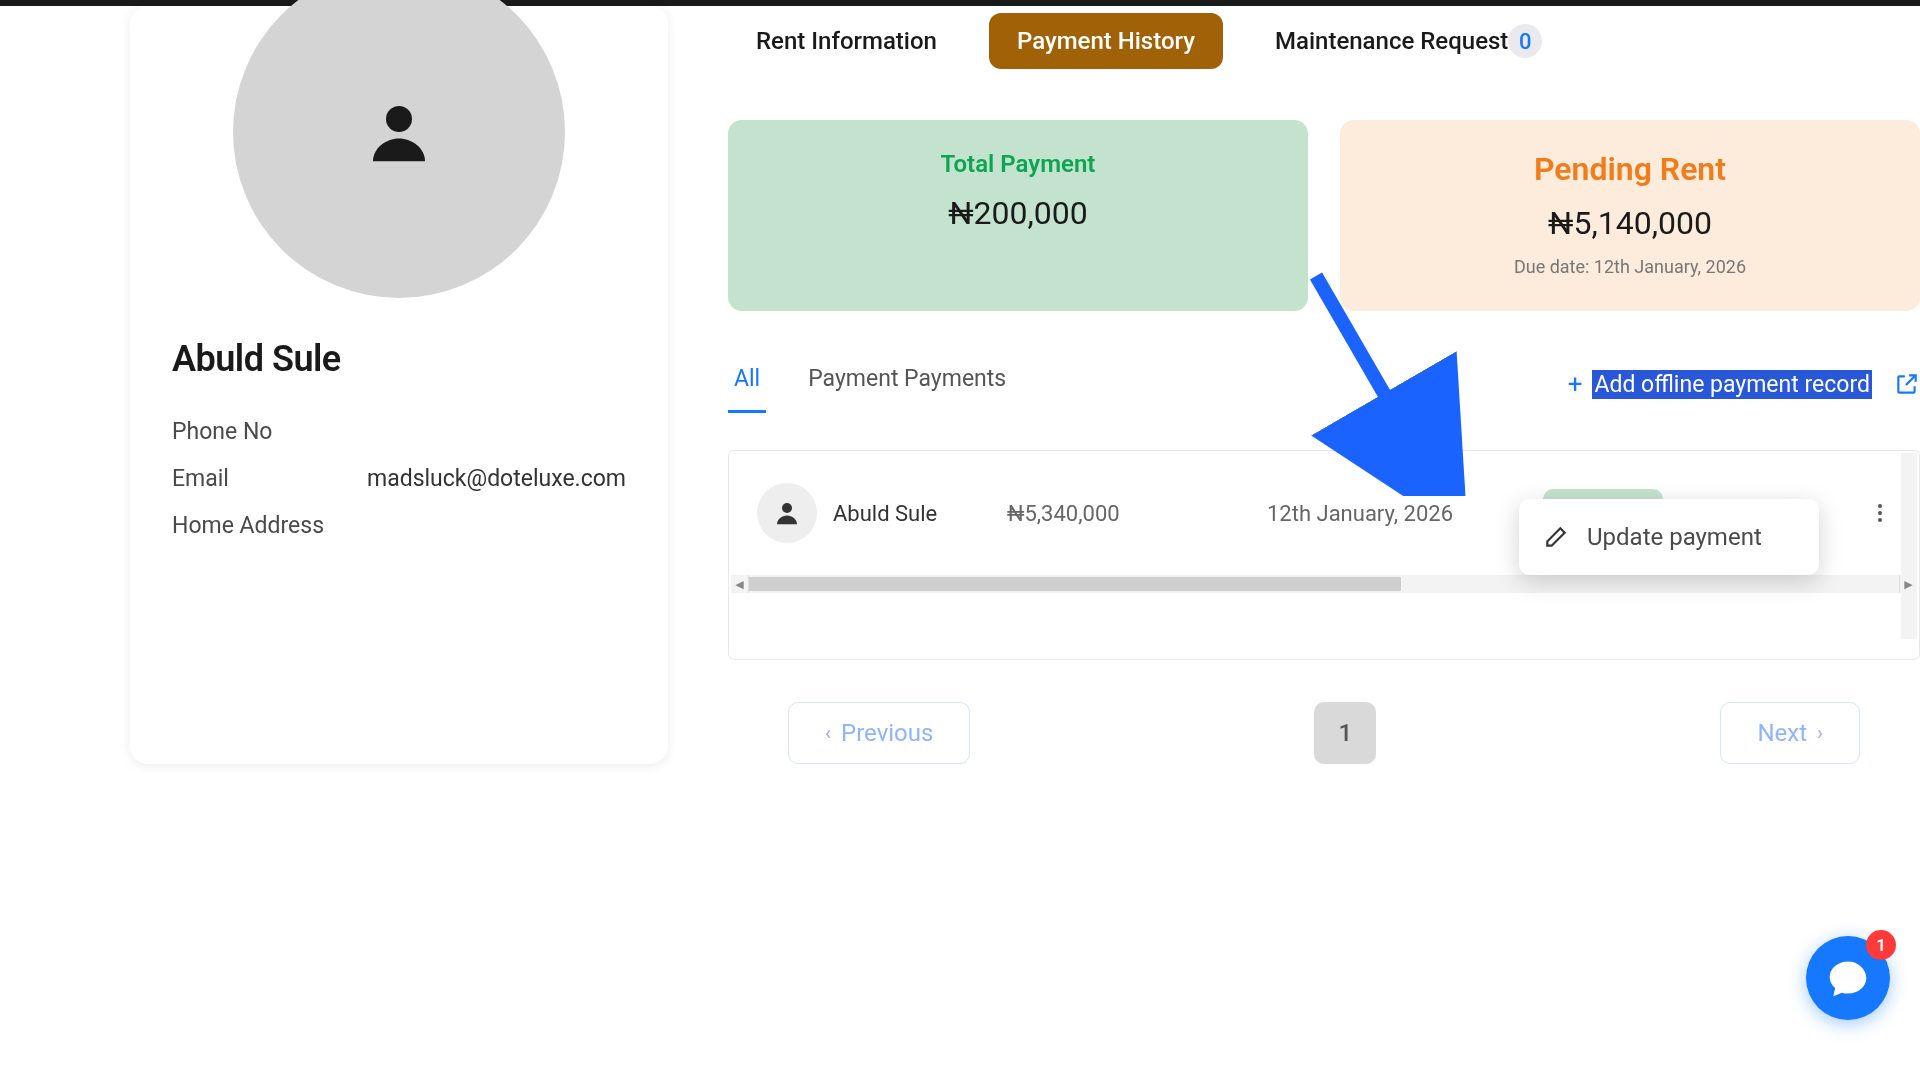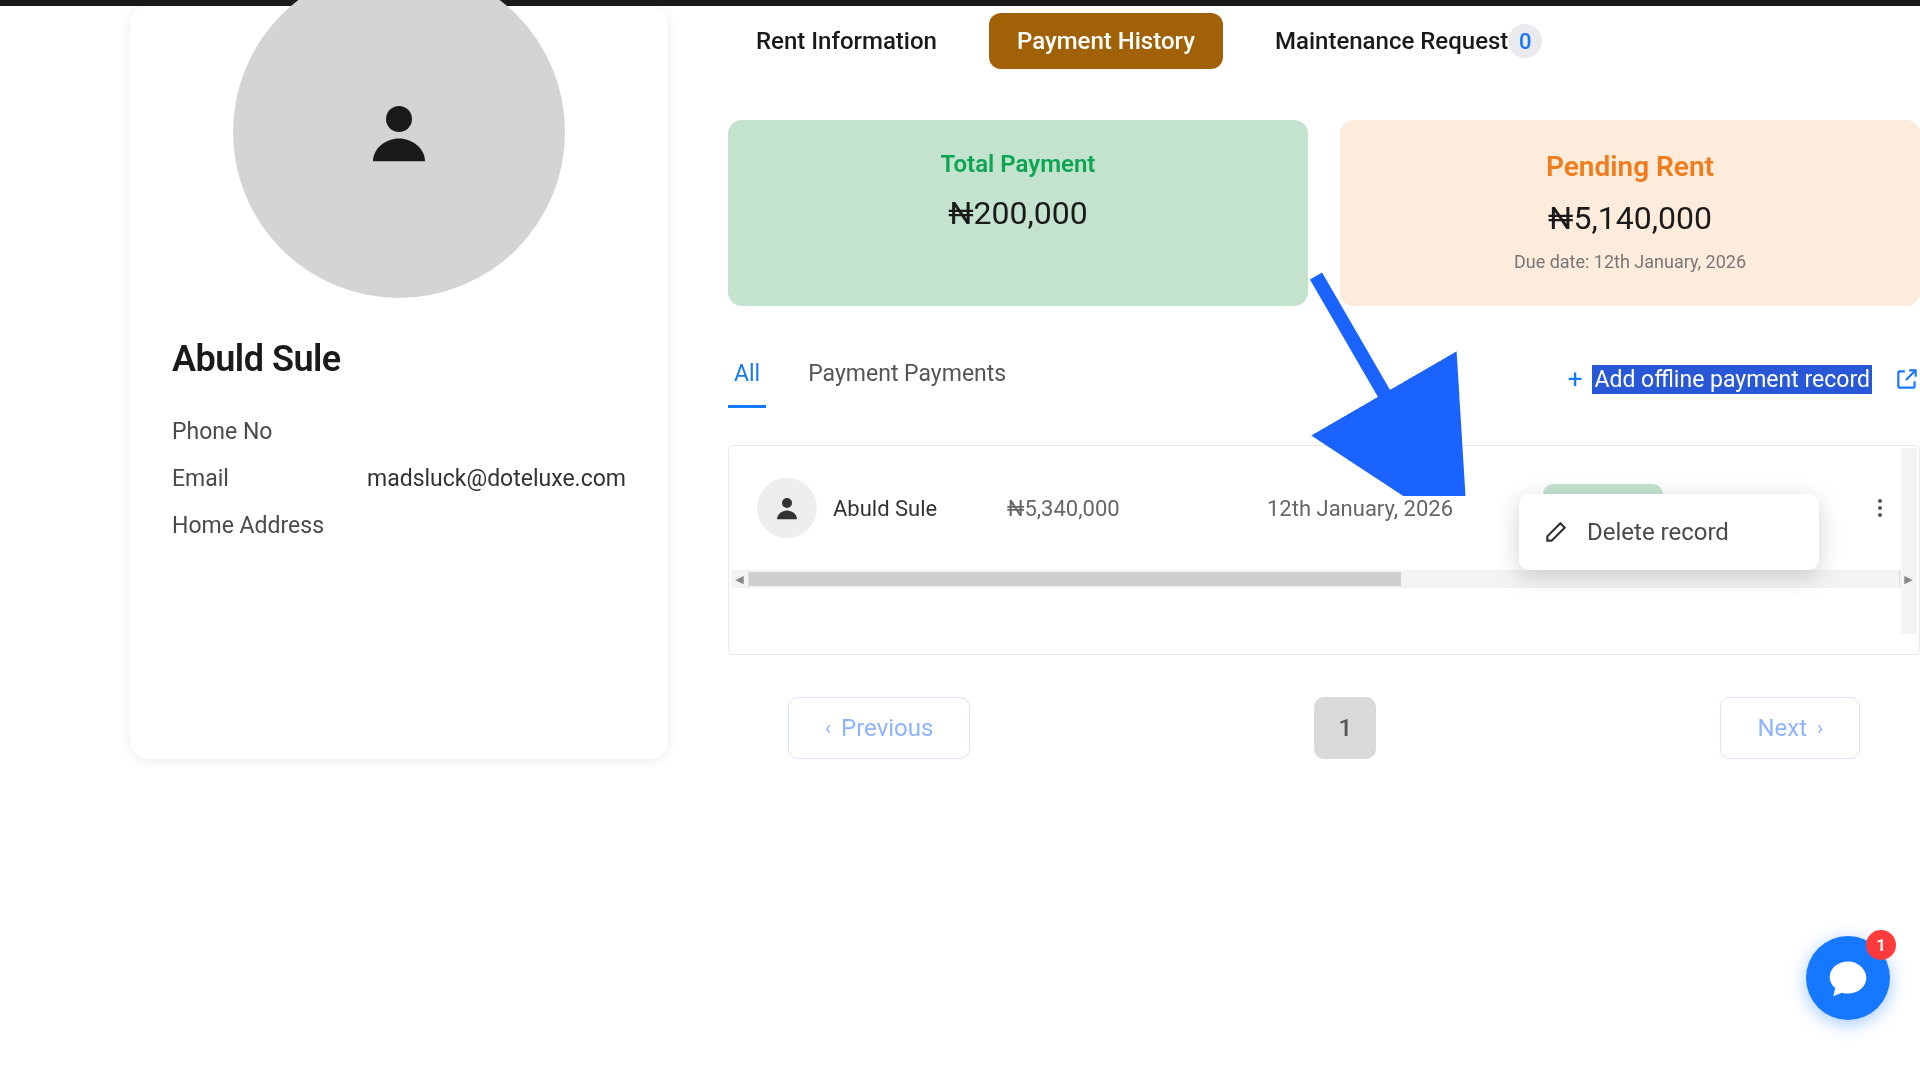--- a/index.html
+++ b/index.html
@@ -113,21 +113,21 @@
     border-radius: 14px;
     padding: 30px 36px 34px 36px;
   }
   .sum-card.green {
     background:#c4e3cf;
   }
   .sum-card .title.green-t { color:#0da552; font-size:24px; font-weight:600; }
   .sum-card.orange {
     background:#fdebdc;
   }
-  .sum-card .title.orange-t { color:#f07c1b; font-size:28px; font-weight:600; }
+  .sum-card .title.orange-t { color:#f07c1b; font-size:32px; font-weight:600; }
   .sum-card .amount {
     font-size: 32px;
     font-weight:400;
     color:#1a1a1a;
     margin-top: 16px;
   }
   .sum-card .due {
     font-size: 18px;
     color:#777;
     margin-top: 14px;
@@ -429,21 +429,21 @@
               <span></span>
           </div>
         </div>
       </div>
 
       <div class="dropdown">
         <div class="dd-item">
           <svg viewBox="0 0 24 24">
               <path d="M4 20h4L20 8l-4-4L4 16v4z"></path>
             </svg>
-          <span>Delete record</span>
+          <span>Update payment</span>
         </div>
       </div>
 
       <div class="hscroll">
         <div class="arrow-l">◀</div>
         <div class="thumb"></div>
         <div class="arrow-r">▶</div>
       </div>
     </div>
 

